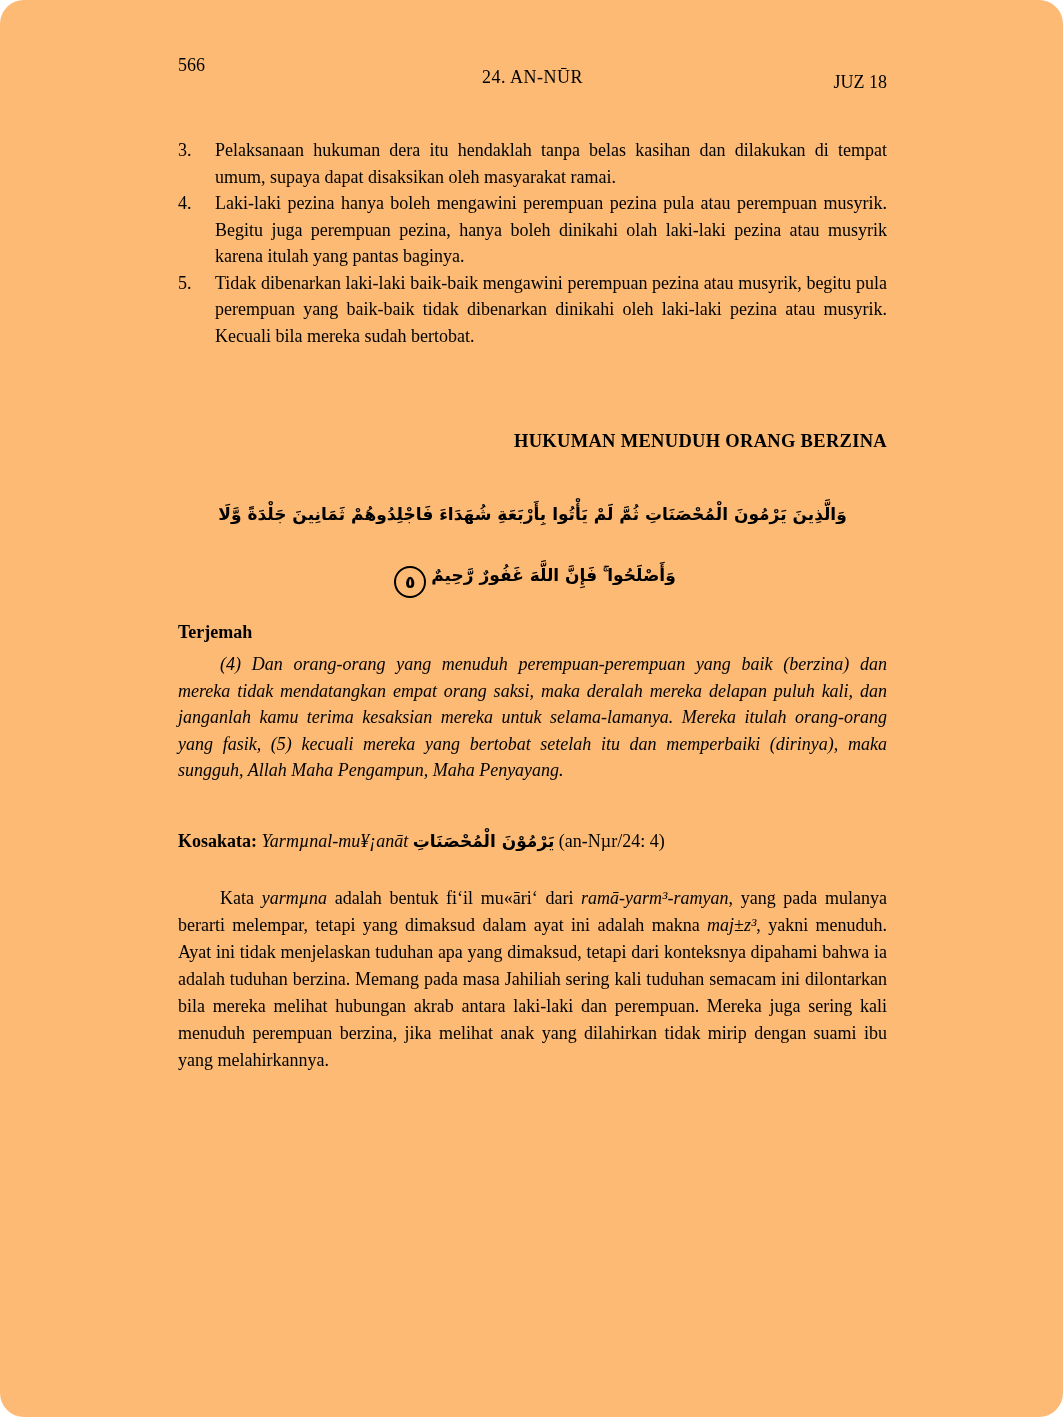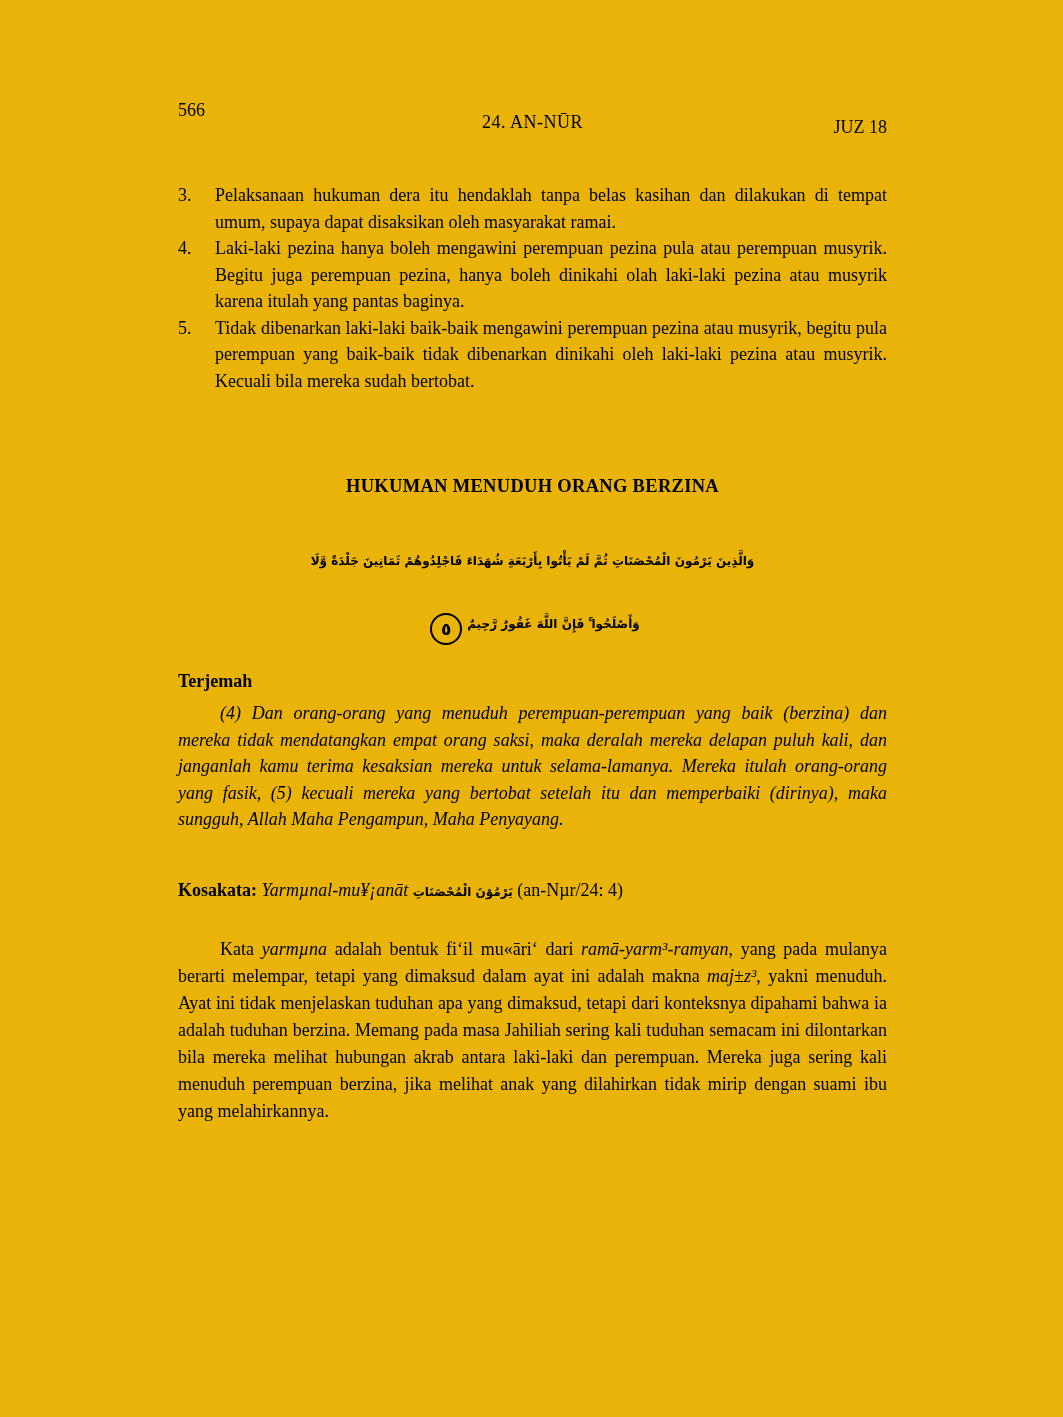--- a/index.html
+++ b/index.html
@@ -1,43 +1,44 @@
 <!DOCTYPE html>
 <html><head>
 <meta charset="utf-8">
 <style>
   html,body{margin:0;padding:0;background:#ffffff;}
   .page{
     width:1063px;
     height:1417px;
-    background:#eab308;
+    background:#fdba74;
     color:#000000;
     font-family:"Liberation Serif", serif;
     box-sizing:border-box;
-    padding:100px 176px 40px 178px;
+    padding:55px 176px 40px 178px;
     position:relative;
     overflow:hidden;
+    border-radius:24px;
   }
   .page-header{
     position:relative;
     font-size:18px;
     height:26px;
     margin-bottom:56px;
   }
   .page-number{position:absolute;left:0;top:0;}
   .surah-title{position:absolute;left:50%;top:12px;transform:translateX(-50%);letter-spacing:0.5px;white-space:nowrap;}
   .juz-label{position:absolute;right:0;top:17px;}
 
   .numbered-list{list-style:none;margin:0;padding:0;}
   .list-item{display:flex;font-size:18px;line-height:26.5px;}
   .item-number{flex:0 0 37px;}
   .item-text{flex:1;text-align:justify;}
 
   .section-heading{
-    text-align:center;
+    text-align:right;
     font-size:18.5px;
     font-weight:bold;
     margin:82px 0 0 0;
     letter-spacing:0.3px;
   }
 
   .arabic-block{
     margin-top:30px;
     direction:rtl;
     text-align:center;
@@ -78,21 +79,21 @@
     text-align:justify;
     text-indent:42px;
   }
 
   .run-bold{font-weight:bold;}
   .run-italic{font-style:italic;}
   .run-arabic{
     font-family:"DejaVu Sans", sans-serif;
     direction:rtl;
     unicode-bidi:isolate;
-    font-size:12px;
+    font-size:17px;
     font-weight:bold;
   }
 </style>
 </head>
 <body>
 
 <div class="page">
 
   <header class="page-header">
     <span class="page-number">566</span>

